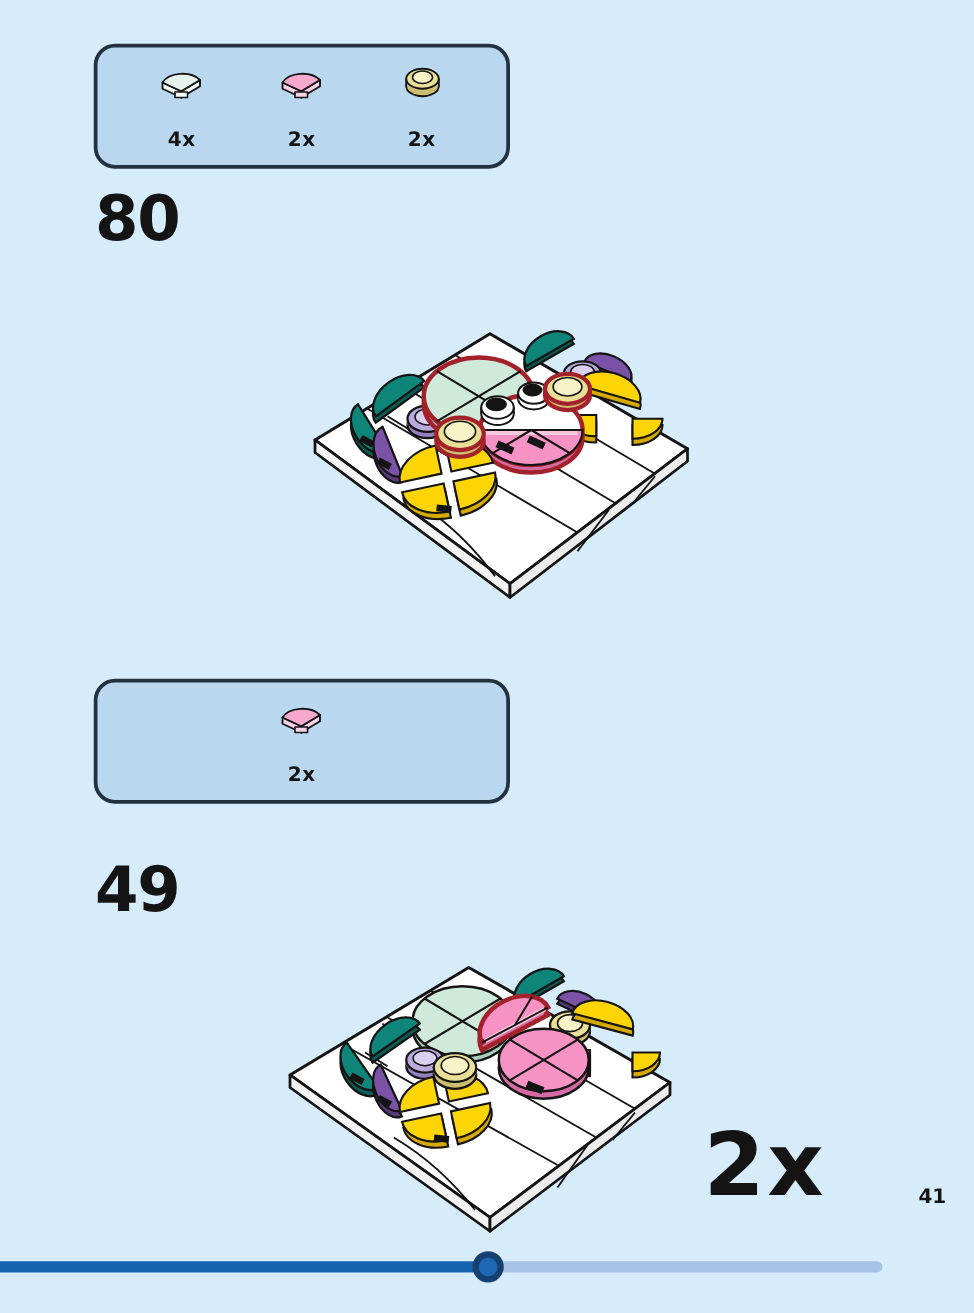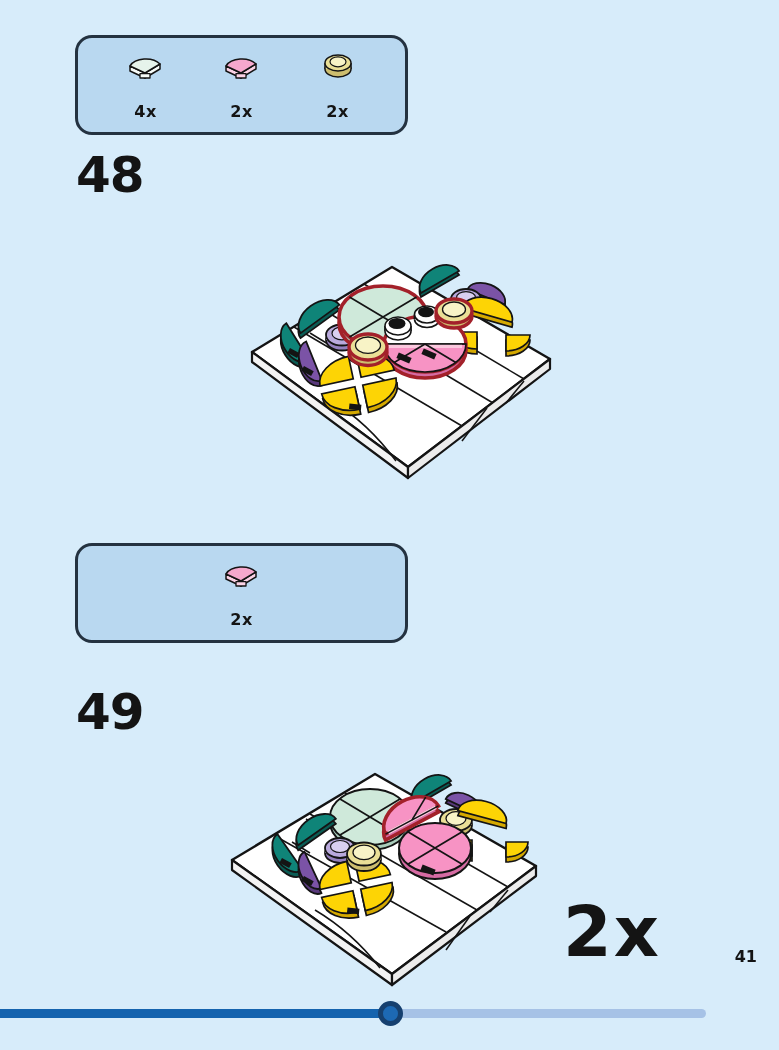--- a/index.html
+++ b/index.html
@@ -78,21 +78,21 @@
       <ellipse cx="23" cy="19" rx="13" ry="8" fill="var(--transYSide)" stroke="var(--ink)" stroke-width="1.5"></ellipse>
       <rect x="10" y="13" width="26" height="6" fill="var(--transY)"></rect>
       <path d="M10,13 L10,19 M36,13 L36,19" class="ln" stroke-width="1.5"></path>
       <ellipse cx="23" cy="13" rx="13" ry="8" fill="var(--transY)" stroke="var(--ink)" stroke-width="1.5"></ellipse>
       <ellipse cx="23" cy="11.8" rx="8" ry="5" fill="var(--transYLight)" stroke="var(--ink)" stroke-width="1.2"></ellipse>
     </svg>
     <span class="part-qty">2x</span>
   </div>
 </section>
 
-<div class="step-num abs" style="left:76px;top:150px;">48</div>
+<div class="step-num abs" style="left:76px;top:150px;">80</div>
 
 <svg class="abs" style="left:240px;top:255px;" width="330" height="230" viewBox="0 0 330 230">
 
   <g stroke-linejoin="round">
     <path d="M12,97 L152,12 L310,104 L168,212 Z" fill="#ffffff" stroke="var(--ink)" stroke-width="2.4"></path>
     <path d="M12,97 L12,107 L168,223 L168,212 Z" fill="#f3f3f3" stroke="var(--ink)" stroke-width="2.2"></path>
     <path d="M310,104 L310,114 L168,223 L168,212 Z" fill="#ececec" stroke="var(--ink)" stroke-width="2.2"></path>
     <g class="ln" stroke-width="1.5">
       <path d="M54,72 L222,171"></path>
         <path d="M89,50 L253,148"></path>

